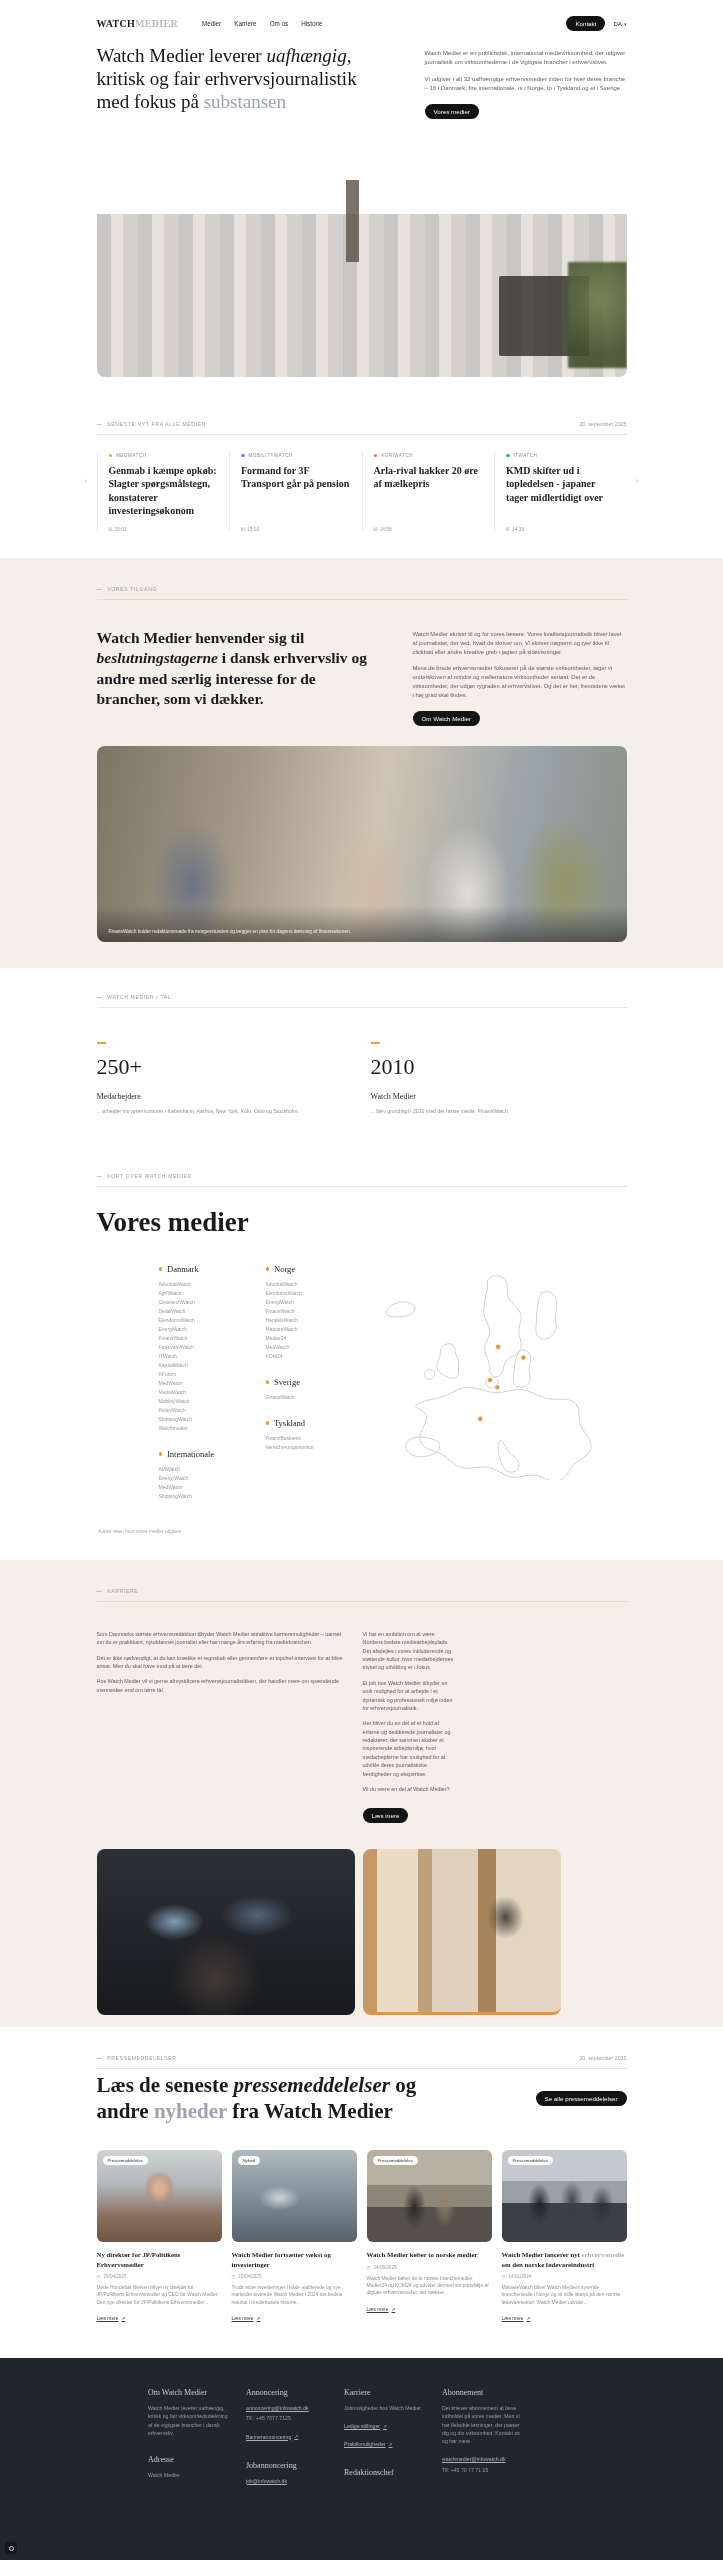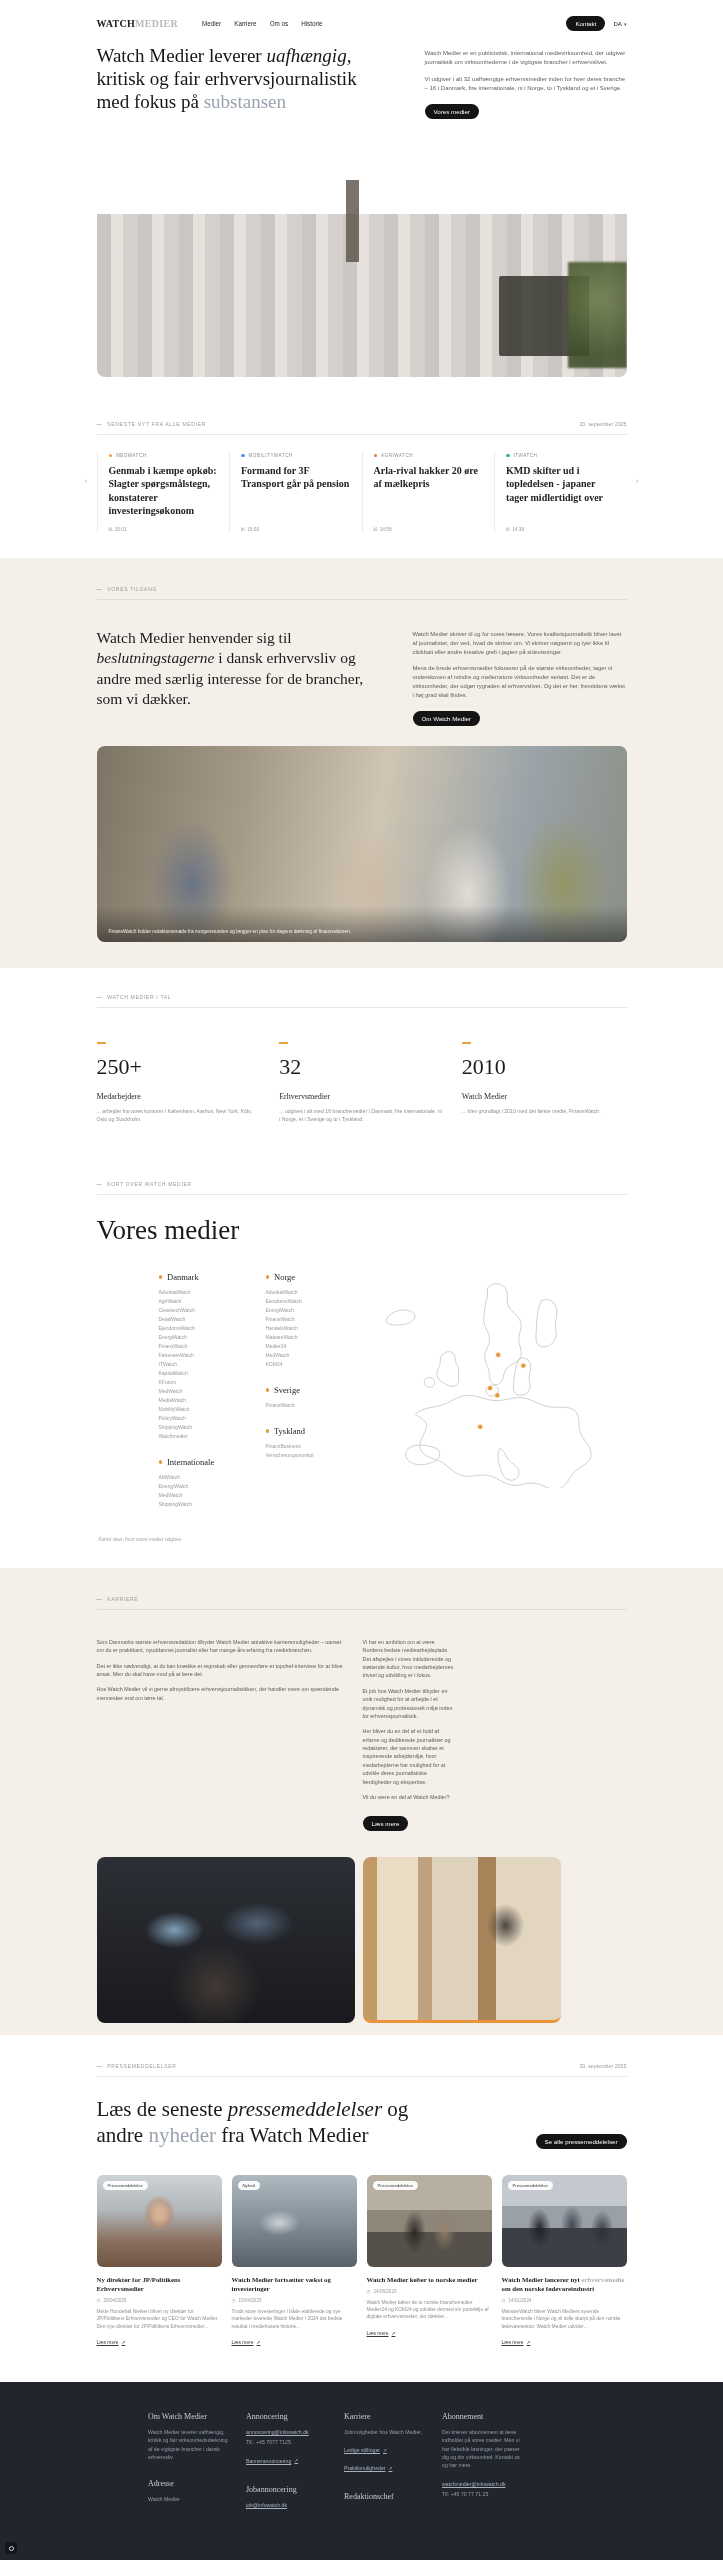--- a/index.html
+++ b/index.html
@@ -66,21 +66,21 @@
   .t-time { margin-top:auto; padding-top:10px; font-size:4.8px; color:#9b9b9f; }
   .t-arrow { position:absolute; top:26px; font-size:9px; color:#b9b9b9; cursor:pointer; line-height:1; }
   .t-prev { left:-12px; }
   .t-next { right:-12px; }
 
   
   .beige { background:#f4efe8; }
   .s-tilgang { margin-top:26px; padding:28px 0 26px; }
   .s-tilgang .label-row, .s-karriere .label-row { border-color:#e2dcd0; }
   .tilgang-grid { display:flex; gap:30px; margin-top:28px; }
-  h2.serif { font-family:"Liberation Serif", serif; font-weight:400; color:#1b1b1e; }
+  h2.serif { font-family:"Liberation Serif", serif; font-weight:700; color:#1b1b1e; }
   .tilgang-grid h2 { width:286px; font-size:15.5px; line-height:1.32; }
   .tilgang-col { width:214px; padding-top:2px; }
   .tilgang-col p { font-size:5.8px; line-height:1.55; color:#636059; margin-bottom:7px; }
   .team-img { height:196px; margin-top:20px;
     background:
       radial-gradient(60px 90px at 18% 70%, rgba(90,106,134,.75), rgba(90,106,134,0) 70%),
       radial-gradient(55px 85px at 52% 72%, rgba(205,185,165,.8), rgba(205,185,165,0) 70%),
       radial-gradient(60px 95px at 70% 75%, rgba(235,228,220,.85), rgba(235,228,220,0) 72%),
       radial-gradient(65px 95px at 88% 70%, rgba(148,148,92,.85), rgba(148,148,92,0) 72%),
       linear-gradient(100deg,#7d7465 0%,#a59a87 28%,#cfc5b2 52%,#9aa3a8 78%,#8b8f85 100%); }
@@ -126,21 +126,21 @@
       radial-gradient(52px 30px at 62% 40%, rgba(120,150,180,.55), rgba(120,150,180,0) 70%),
       radial-gradient(60px 60px at 46% 78%, rgba(70,60,55,.9), rgba(70,60,55,0) 75%),
       linear-gradient(180deg,#2c2f35,#191a1e); }
   .kar-img-2 { width:198px; height:166px; border-bottom:3px solid #e8943c;
     background:
       radial-gradient(26px 30px at 72% 42%, rgba(60,55,50,.9), rgba(60,55,50,0) 72%),
       linear-gradient(90deg,#c39a66 0 7%,#e9dbc4 7% 28%,#bda27d 28% 35%,#ded2bd 35% 58%,#a8845a 58% 67%,#e3d6c0 67% 100%); }
 
   
   .s-presse { padding:28px 0 30px; }
-  .presse-head { display:flex; justify-content:space-between; align-items:flex-end; margin-top:20px;gap:34px; }
+  .presse-head { display:flex; justify-content:space-between; align-items:center; margin-top:4px;gap:34px; }
   .presse-head h2 { width:340px; font-size:21px; line-height:1.22; }
   .p-cards { display:flex; gap:10px; margin-top:26px; }
   .p-card { flex:1; cursor:pointer; }
   .p-img { height:92px; border-radius:6px; }
   .p-img-1 { background: radial-gradient(22px 26px at 50% 42%, #d9b193 18%, rgba(185,140,110,.55) 52%, rgba(185,140,110,0) 72%),
              linear-gradient(180deg,#cdd2d5 0%,#b2b7bb 38%,#8a6f5e 72%,#6d5443 100%); }
   .p-img-2 { background: radial-gradient(30px 18px at 38% 52%, rgba(225,230,233,.8), rgba(225,230,233,0) 70%),
              linear-gradient(180deg,#aeb9c0 0%,#84909a 48%,#56616b 100%); }
   .p-img-3 { background: radial-gradient(16px 30px at 38% 62%, rgba(40,38,36,.95), rgba(40,38,36,0) 72%),
              radial-gradient(16px 30px at 62% 60%, rgba(150,130,110,.9), rgba(150,130,110,0) 72%),
@@ -302,26 +302,20 @@
     </div>
     <div class="stats">
       <div class="stat">
         <div class="tick"></div>
         <div class="stat-num">250+</div>
         <div class="stat-name">Medarbejdere</div>
         <div class="stat-desc">... arbejder fra vores kontorer i København, Aarhus, New York, Köln, Oslo og Stockholm.</div>
       </div>
       <div class="stat">
         <div class="tick"></div>
-        <div class="stat-num">32</div>
-        <div class="stat-name">Erhvervsmedier</div>
-        <div class="stat-desc">... udgives i alt med 16 branchemedier i Danmark, fire internationale, ni i Norge, et i Sverige og to i Tyskland.</div>
-      </div>
-      <div class="stat">
-        <div class="tick"></div>
         <div class="stat-num">2010</div>
         <div class="stat-name">Watch Medier</div>
         <div class="stat-desc">... blev grundlagt i 2010 med det første medie, FinansWatch.</div>
       </div>
     </div>
   </div>
 </section>
 
 <section class="s-medier">
   <div class="container">

